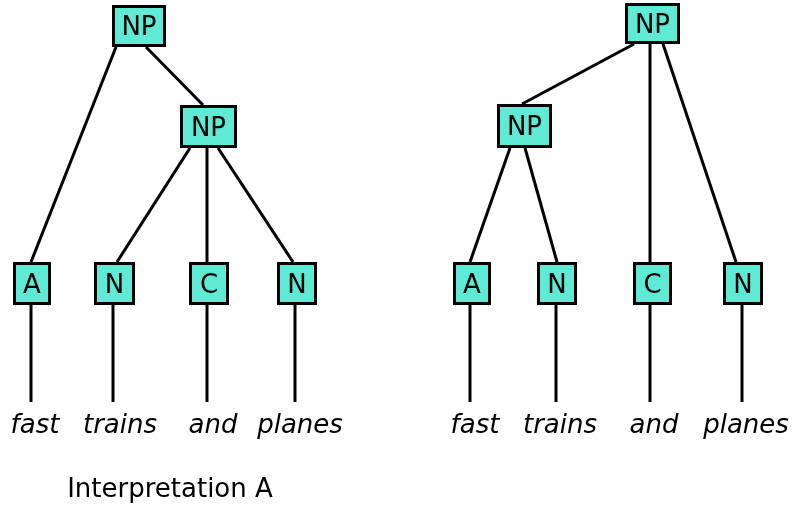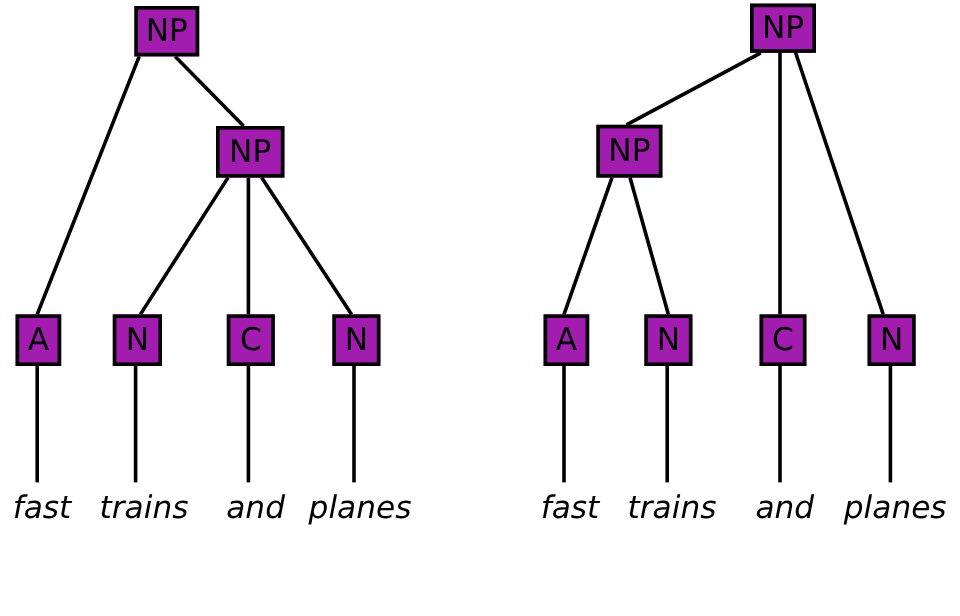--- a/index.html
+++ b/index.html
@@ -14,21 +14,21 @@
   }
   #edges-svg {
     position: absolute;
     left: 0; top: 0;
     width: 800px; height: 513px;
   }
   .node {
     position: absolute;
     box-sizing: border-box;
     border: 3px solid #000000;
-    background: #a21caf;
+    background: #5eead4;
     display: flex;
     align-items: center;
     justify-content: center;
     font-size: 26px;
     line-height: 1;
     color: #000000;
   }
   .word {
     position: absolute;
     top: 406px;
@@ -92,20 +92,21 @@
     <div class="node" style="left: 189px; top: 262px; width: 40px; height: 43px;">
       <span>C</span>
     </div>
     <div class="node" style="left: 277px; top: 262px; width: 40px; height: 43px;">
       <span>N</span>
     </div>
     <div class="word" style="left: -40px;">fast</div>
     <div class="word" style="left: 45px;">trains</div>
     <div class="word" style="left: 138px;">and</div>
     <div class="word" style="left: 225px;">planes</div>
+    <div class="caption" style="left: 20px;">Interpretation A</div>
     <div class="node" style="left: 625px; top: 3px; width: 55px; height: 41px;">
       <span>NP</span>
     </div>
     <div class="node" style="left: 497px; top: 104px; width: 55px; height: 44px;">
       <span>NP</span>
     </div>
     <div class="node" style="left: 453px; top: 262px; width: 38px; height: 43px;">
       <span>A</span>
     </div>
     <div class="node" style="left: 537px; top: 262px; width: 40px; height: 43px;">

